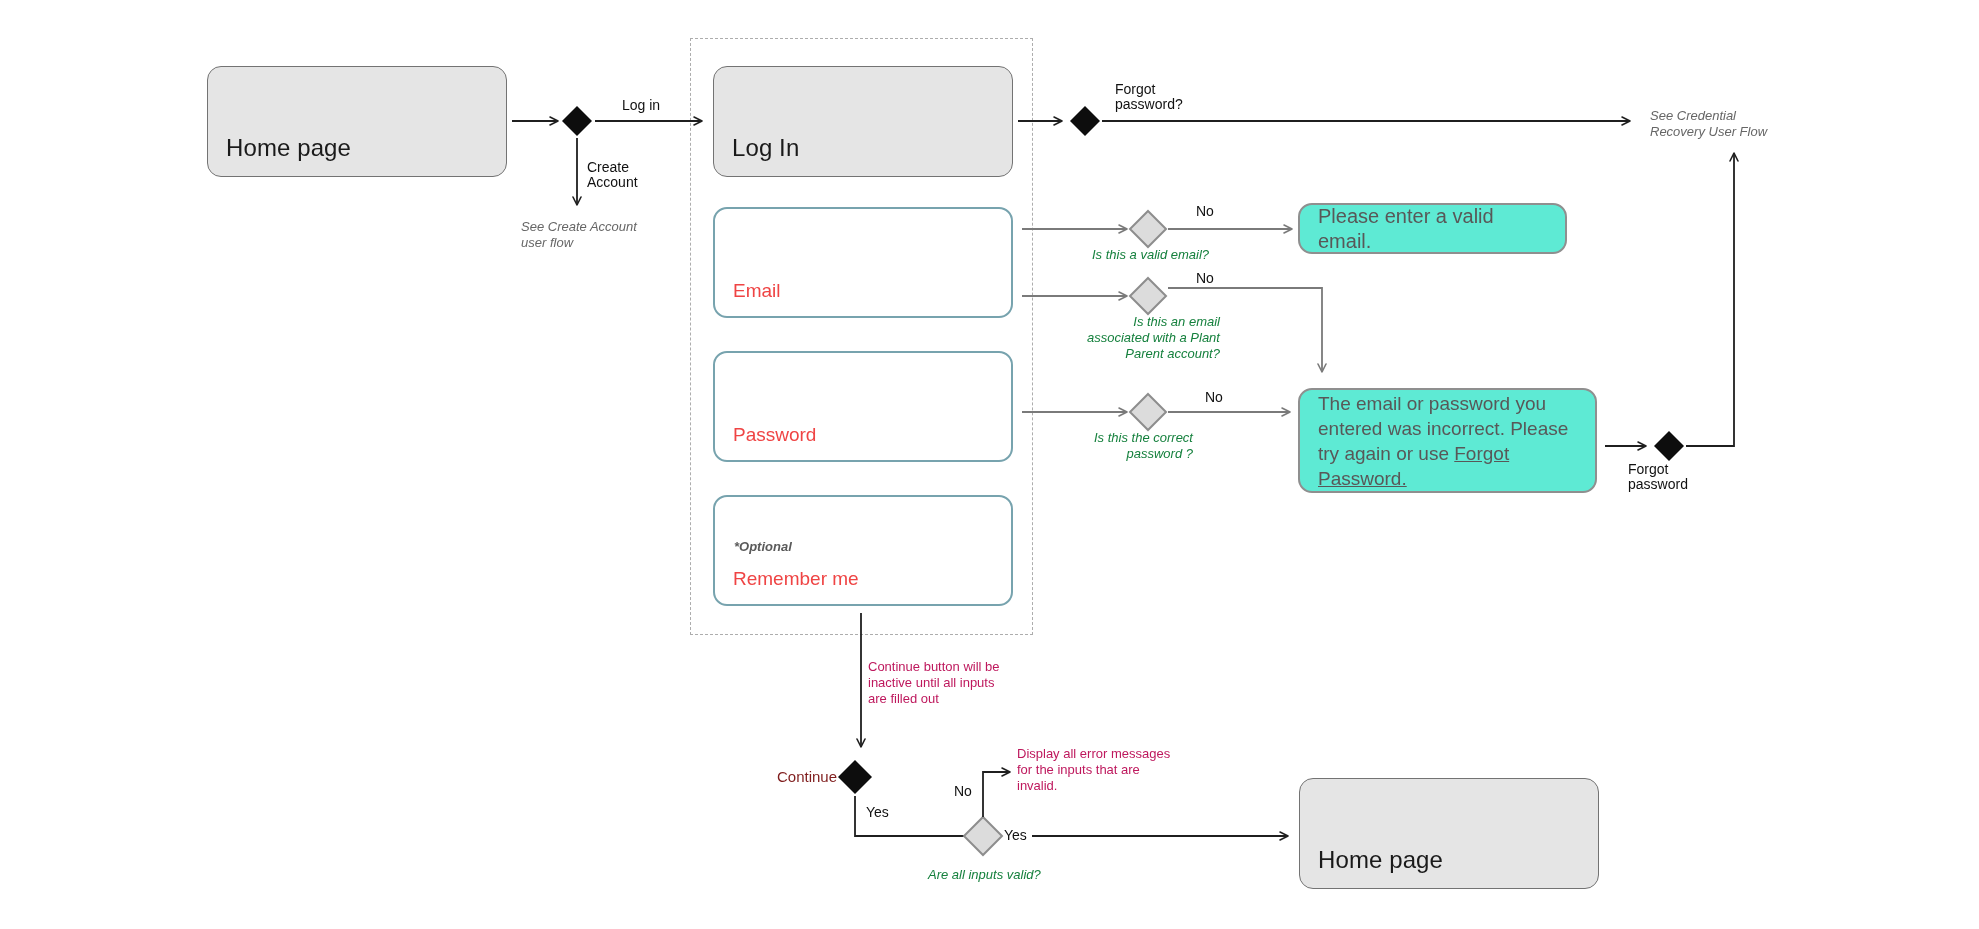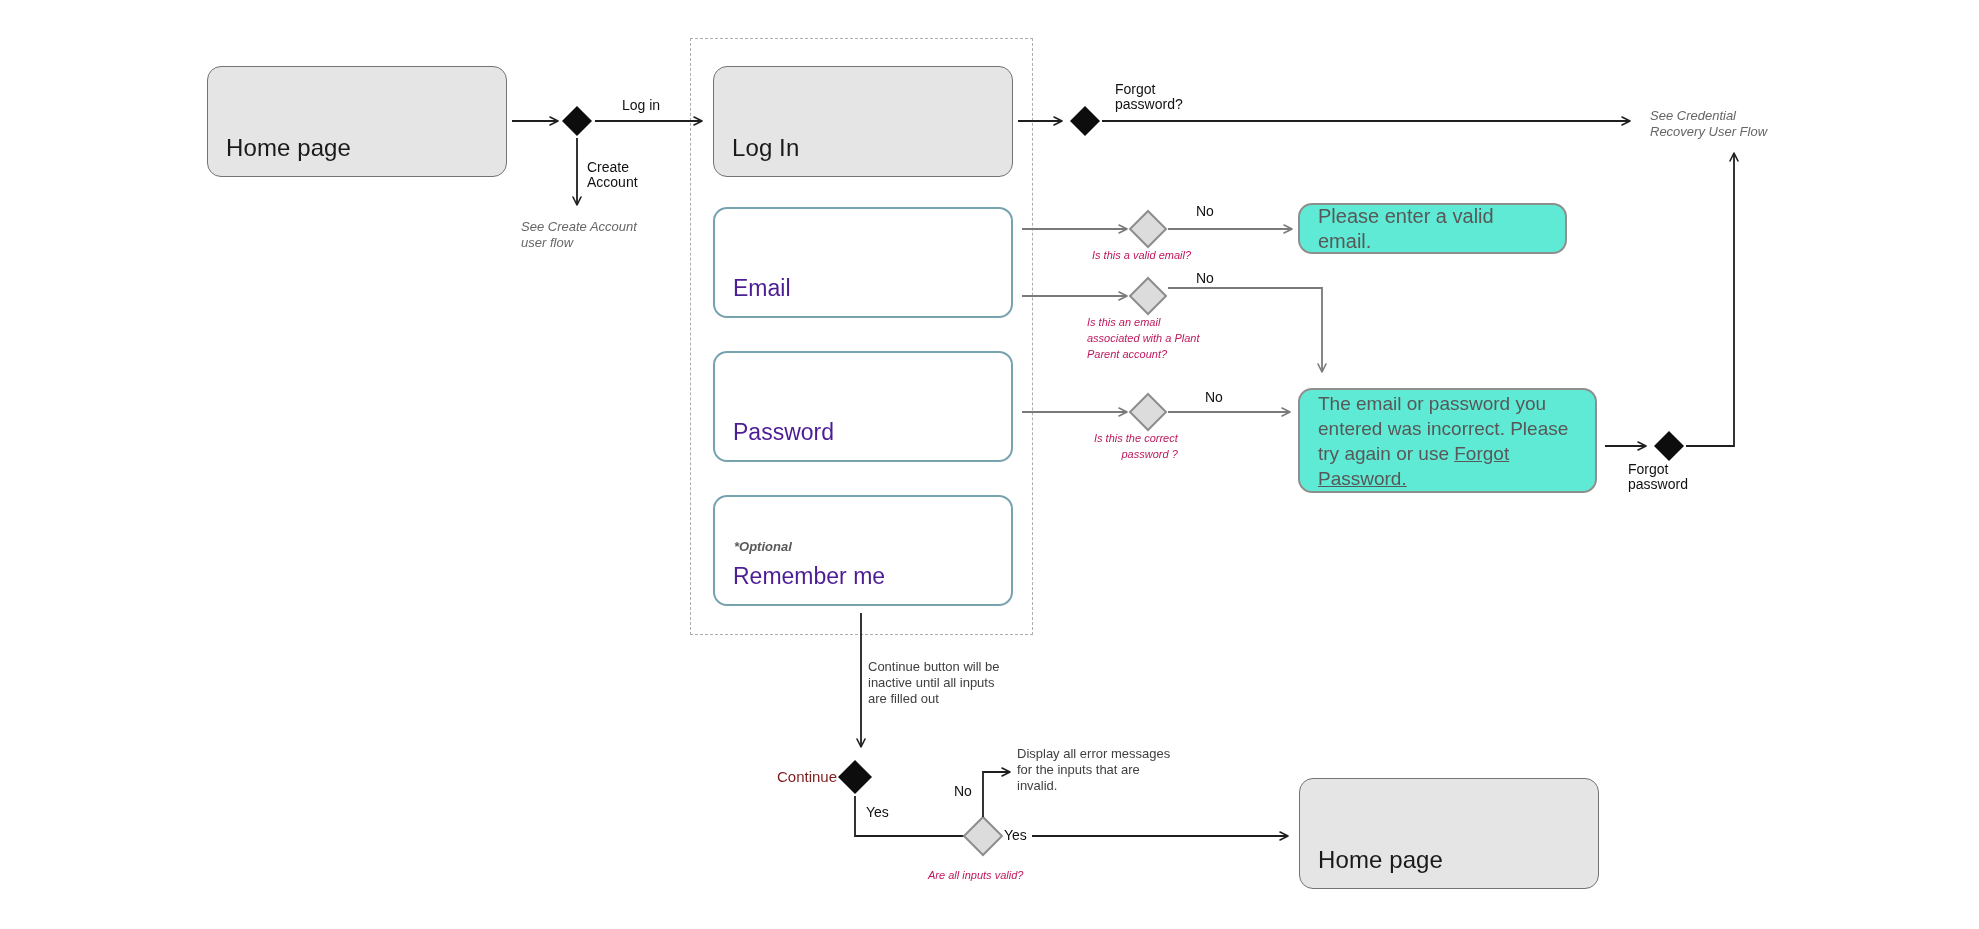--- a/index.html
+++ b/index.html
@@ -47,22 +47,22 @@
     position: absolute;
     border: 2px solid #77a3ae;
     border-radius: 14px;
     background: #ffffff;
     box-sizing: border-box;
   }
   .input-box .input-label {
     position: absolute;
     left: 18px;
     bottom: 14px;
-    font-size: 23px;
-    color: #4c1d95;
+    font-size: 19px;
+    color: #ef4444;
     white-space: nowrap;
   }
   .input-box .optional-tag {
     position: absolute;
     left: 19px;
     bottom: 50px;
     font-size: 13px;
     font-style: italic;
     font-weight: bold;
     color: #5a5a5a;
@@ -105,33 +105,33 @@
     position: absolute;
     white-space: pre;
     line-height: 15px;
   }
   .lbl-edge {
     font-size: 14px;
     color: #111111;
   }
   .lbl-note {
     font-size: 13px;
-    color: #404040;
+    color: #be185d;
     line-height: 16px;
   }
   .lbl-italic {
     font-size: 13px;
     font-style: italic;
     color: #666666;
     line-height: 16px;
   }
   .lbl-italic-dark {
-    font-size: 11px;
+    font-size: 13px;
     font-style: italic;
-    color: #be185d;
+    color: #15803d;
     line-height: 16px;
   }
   .lbl-cont {
     font-size: 15px;
     color: #7f1d1d;
   }
 
   svg.overlay {
     position: absolute;
     left: 0; top: 0;
@@ -259,21 +259,21 @@
   <div class="lbl lbl-edge" style="left:954px; top:784px;">No</div>
 
   <div class="lbl lbl-edge" style="left:866px; top:805px;">Yes</div>
 
   <div class="lbl lbl-edge" style="left:1004px; top:828px;">Yes</div>
 
   <div class="lbl lbl-cont" style="left:777px; top:769px;">Continue</div>
 
   <div class="lbl lbl-italic-dark" style="left:1092px; top:247px;">Is this a valid email?</div>
 
-  <div class="lbl lbl-italic-dark" style="left:1087px; top:314px;">Is this an email
+  <div class="lbl lbl-italic-dark" style="left:1087px; top:314px;text-align:right;">Is this an email
 associated with a Plant
 Parent account?</div>
 
   <div class="lbl lbl-italic-dark" style="left:1094px; top:430px;text-align:right;">Is this the correct
 password ?</div>
 
   <div class="lbl lbl-italic-dark" style="left:928px; top:867px;">Are all inputs valid?</div>
 
   <div class="lbl lbl-italic" style="left:521px; top:219px;">See Create Account
 user flow</div>

